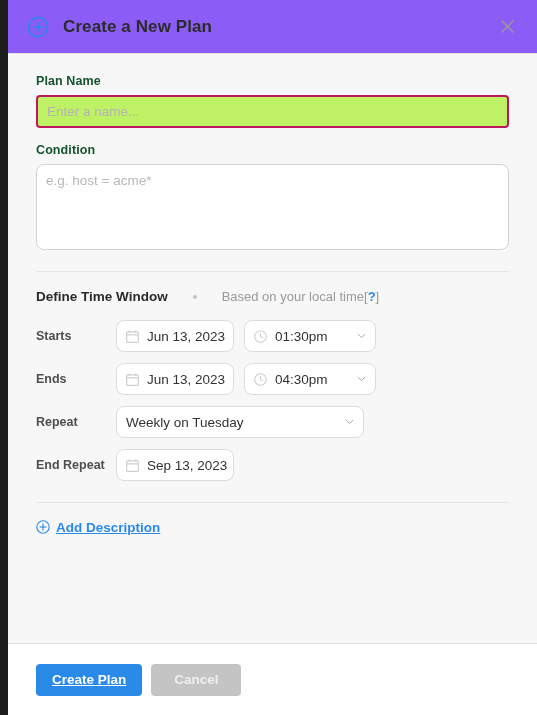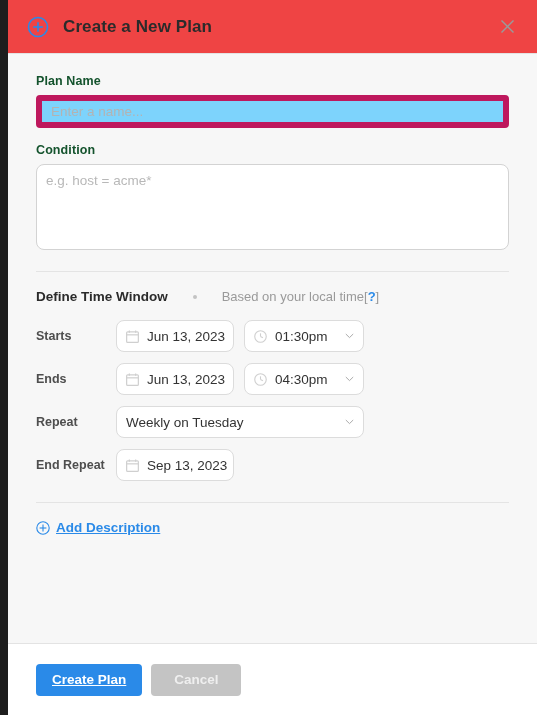--- a/index.html
+++ b/index.html
@@ -28,21 +28,21 @@
     height: 715px;
     background: #f7f7f7;
     display: flex;
     flex-direction: column;
     box-sizing: border-box;
   }
   
   .modal-header {
     height: 54px;
     min-height: 54px;
-    background: #ef4444;
+    background: #8b5cf6;
     border-bottom: 1px solid #e3e3e3;
     display: flex;
     align-items: center;
     padding: 0 16px 0 12px;
     box-sizing: border-box;
     position: relative;
   }
   .header-plus {
     width: 22px;
     height: 22px;
@@ -82,23 +82,23 @@
     font-size: 12.5px;
     font-weight: bold;
     color: #14532d;
     margin-bottom: 7px;
     letter-spacing: 0.1px;
   }
   .text-input {
     width: 100%;
     height: 33px;
     box-sizing: border-box;
-    border: 6px solid #be185d;
+    border: 2px solid #be185d;
     border-radius: 4px;
-    background: #7dd3fc;
+    background: #bef264;
     padding: 8px 9px;
     font-size: 13.5px;
     color: #333;
     font-family: "Liberation Sans", sans-serif;
     outline: none;
     display: block;
   }
   .text-input::placeholder { color: #b3b3b3; }
   .block-name { margin-bottom: 15px; }
   .textarea-input {
@@ -176,40 +176,40 @@
     background: #ffffff;
     display: flex;
     align-items: center;
     padding: 0 9px;
     font-size: 13.5px;
     color: #333;
     cursor: pointer;
     position: relative;
   }
   .ctrl-date { width: 118px; margin-right: 10px; }
-  .ctrl-time { width: 120px; justify-content: center; }
+  .ctrl-time { width: 132px; justify-content: center; }
   .ctrl-select { width: 248px; }
   .ctrl-endrepeat { width: 118px; }
   .ctrl .icon {
     flex: 0 0 auto;
     margin-right: 8px;
     display: flex;
     align-items: center;
   }
   .ctrl .val { flex: 1 1 auto; white-space: nowrap; }
   .chev {
     flex: 0 0 auto;
     margin-left: 6px;
     display: flex;
     align-items: center;
   }
 
   .add-desc {
     display: flex;
-    align-items: center;
+    align-items: flex-start;
     margin-top: 17px;
   }
   .add-desc-icon {
     width: 14px;
     height: 14px;
     margin-right: 6px;
     display: block;
   }
   .add-desc-text {
     font-size: 13.5px;

